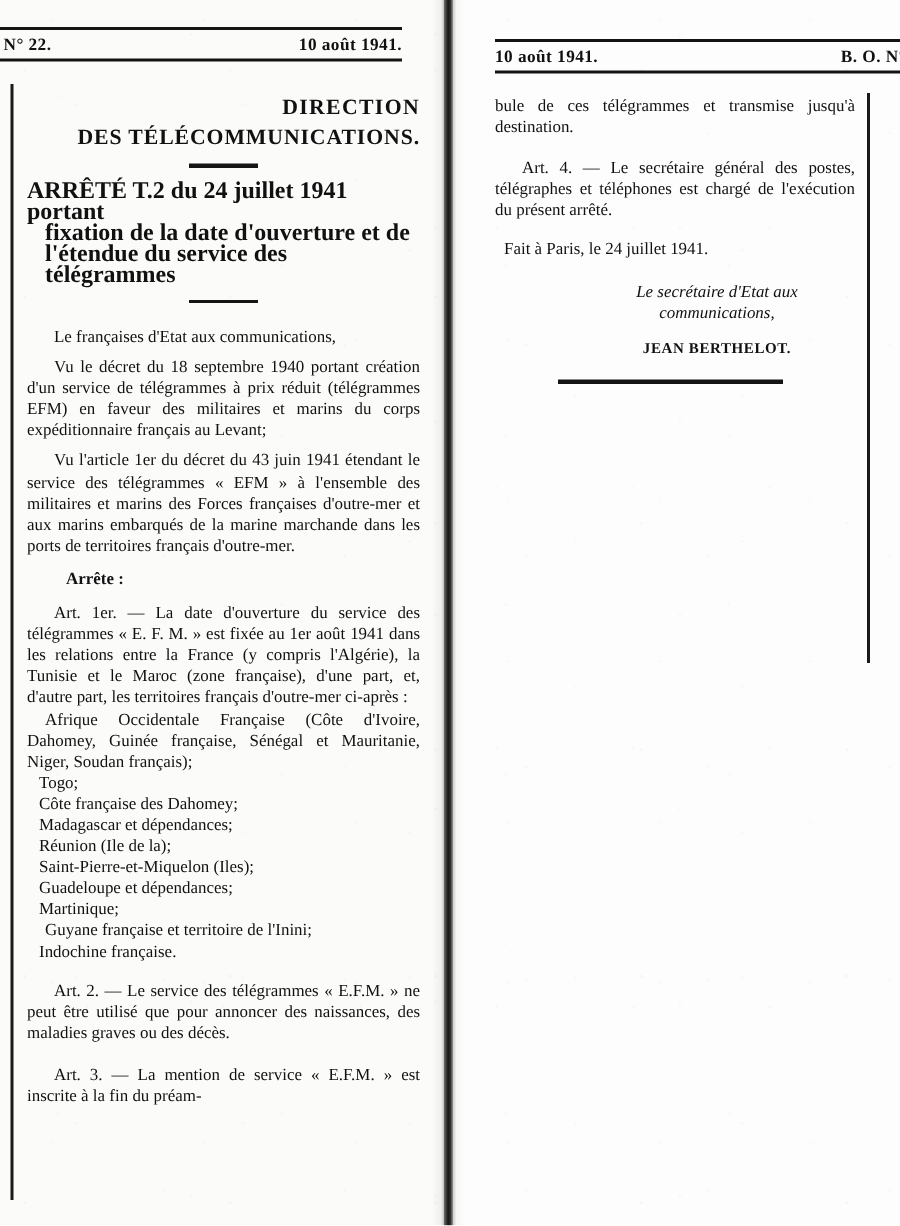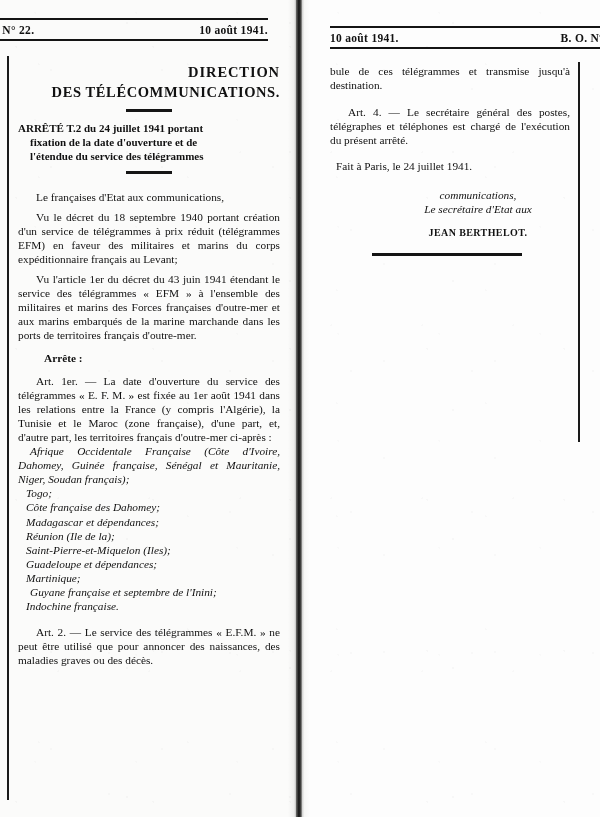--- a/index.html
+++ b/index.html
@@ -126,21 +126,21 @@
   .rule-short {
     width: 46px;
     height: 2.5px;
     background: #151515;
     margin: 7px auto 9px auto;
   }
   .rule-short.tight { margin: 8px auto 10px auto; }
 
   .arrete-head {
     font-weight: bold;
-    font-size: 11px;
+    font-size: 16px;
     line-height: 14.2px;
     text-align: left;
     text-indent: 0;
     padding-left: 0;
   }
   .arrete-head .ln { display: block; }
   .arrete-head .ln.ind { padding-left: 12px; }
 
   p.para {
     margin: 0 0 0 0;
@@ -154,21 +154,20 @@
     text-indent: 26px;
     padding-top: 8px;
     padding-bottom: 3px;
     margin: 0;
   }
 
   ul.territories {
     list-style: none;
     margin: 0;
     padding: 0;
-    font-style: italic;
   }
   ul.territories li {
     text-indent: 8px;
     text-align: left;
     margin: 0;
   }
   ul.territories li.wrap { text-indent: 12px; text-align: justify; }
 
   .fait {
     margin: 0;
@@ -248,25 +247,26 @@
 
     <ul class="territories">
       <li class="wrap">Afrique Occidentale Française (Côte d'Ivoire, Dahomey, Guinée française, Sénégal et Mauritanie, Niger, Soudan français);</li>
       <li>Togo;</li>
       <li>Côte française des Dahomey;</li>
       <li>Madagascar et dépendances;</li>
       <li>Réunion (Ile de la);</li>
       <li>Saint-Pierre-et-Miquelon (Iles);</li>
       <li>Guadeloupe et dépendances;</li>
       <li>Martinique;</li>
-      <li class="wrap">Guyane française et septembre de l'Inini;</li>
+      <li class="wrap">Guyane française et territoire de l'Inini;</li>
       <li>Indochine française.</li>
     </ul>
 
     <p class="para" style="padding-top:12px">Art. 2. — Le service des télégrammes « E.F.M. » ne peut être utilisé que pour annoncer des naissances, des maladies graves ou des décès.</p>
+    <p class="para" style="padding-top:14px">Art. 3. — La mention de service « E.F.M. » est inscrite à la fin du préam-</p>
   </div>
 
   <div class="gutter"></div>
   <div class="gutter-dark"></div>
 
   <div class="hdr hdr-right">
     <div class="rule-top"></div>
     <div class="inner">
       <span>10 août 1941.</span>
       <span>B. O. N°</span>
@@ -275,21 +275,21 @@
   </div>
 
   <div class="colrule colrule-r"></div>
 
   <div class="col col-right">
     <p class="para flush" style="padding-top:0">bule de ces télégrammes et transmise jusqu'à destination.</p>
     <p class="para" style="padding-top:13px">Art. 4. — Le secrétaire général des postes, télégraphes et téléphones est chargé de l'exécution du présent arrêté.</p>
     <p class="fait">Fait à Paris, le 24 juillet 1941.</p>
 
     <div class="signoff">
+      <div>Le secrétaire d'Etat aux</div>
       <div>communications,</div>
-      <div>Le secrétaire d'Etat aux</div>
     </div>
 
     <p class="signer">JEAN BERTHELOT.</p>
     <div class="rule-sign"></div>
   </div>
 
 </div>
 
 </body></html>

